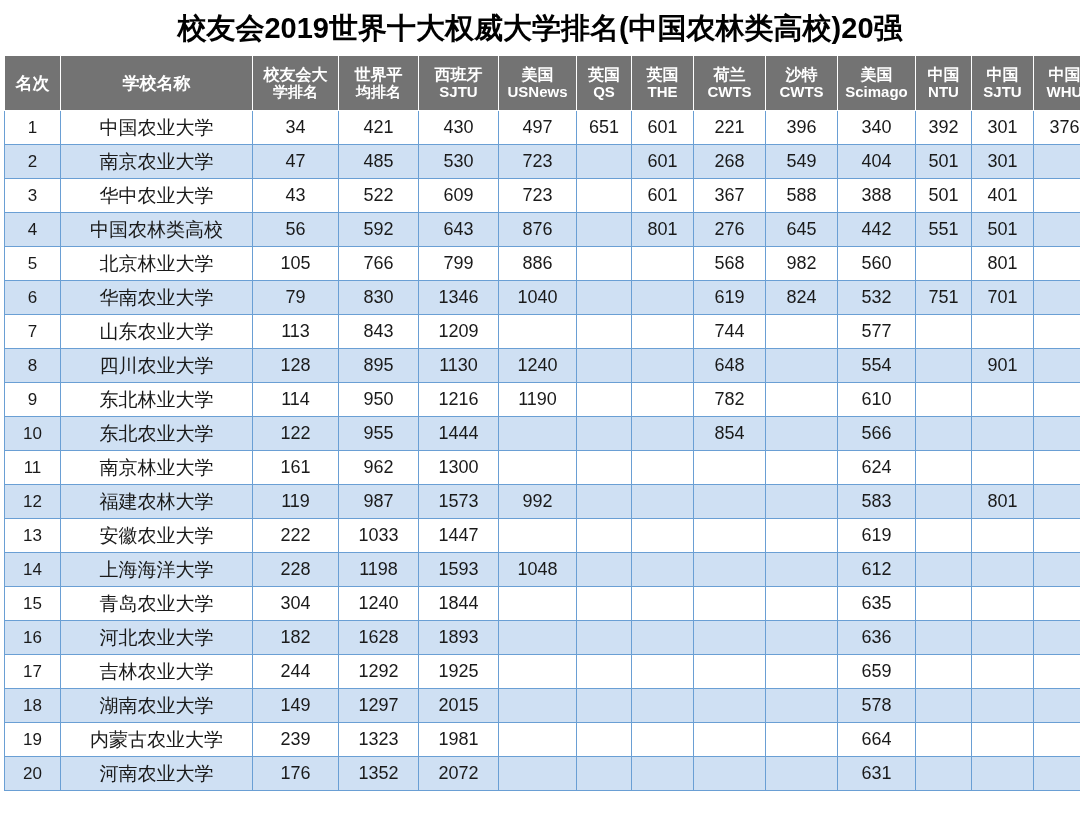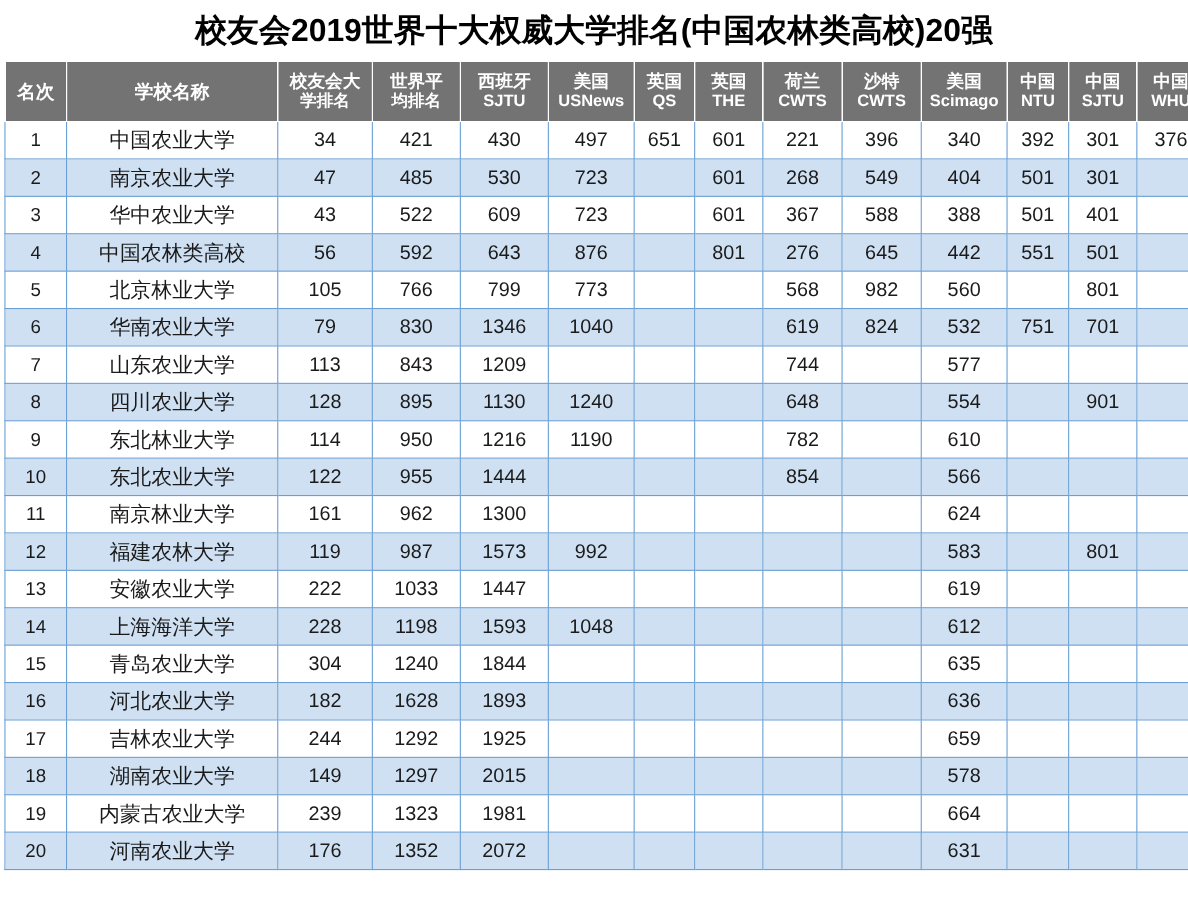--- a/index.html
+++ b/index.html
@@ -202,21 +202,21 @@
           <td class="num">551</td>
           <td class="num">501</td>
           <td class="num"></td>
         </tr>
         <tr class="odd">
           <td class="rank">5</td>
           <td class="name">北京林业大学</td>
           <td class="num">105</td>
           <td class="num">766</td>
           <td class="num">799</td>
-          <td class="num">773</td>
+          <td class="num">886</td>
           <td class="num"></td>
           <td class="num"></td>
           <td class="num">568</td>
           <td class="num">982</td>
           <td class="num">560</td>
           <td class="num"></td>
           <td class="num">801</td>
           <td class="num"></td>
         </tr>
         <tr class="even">

